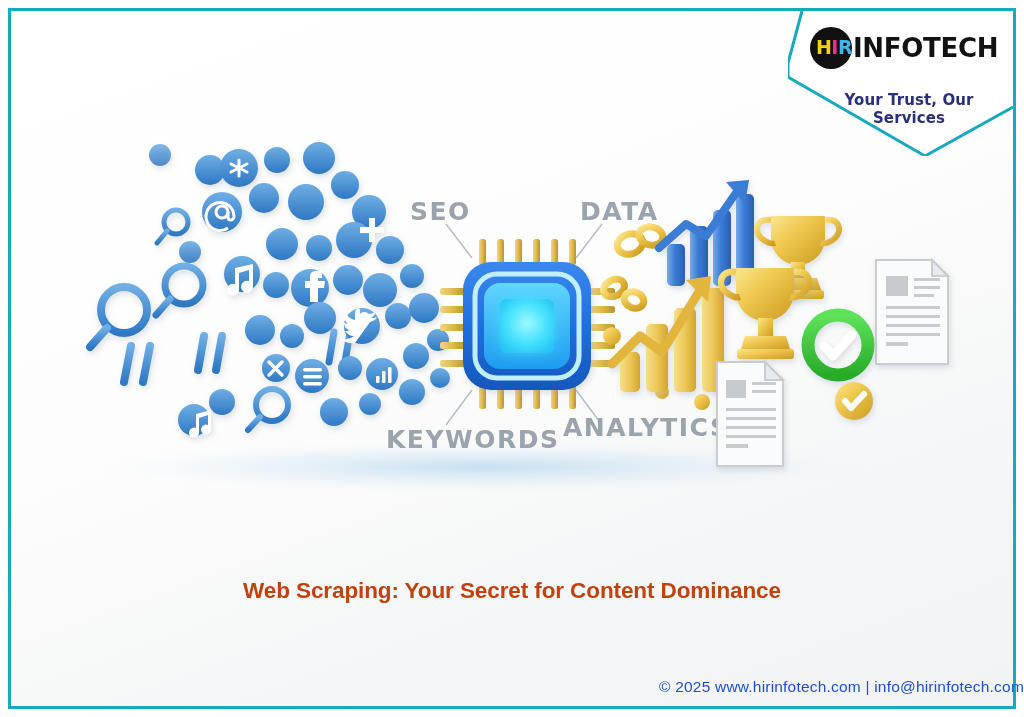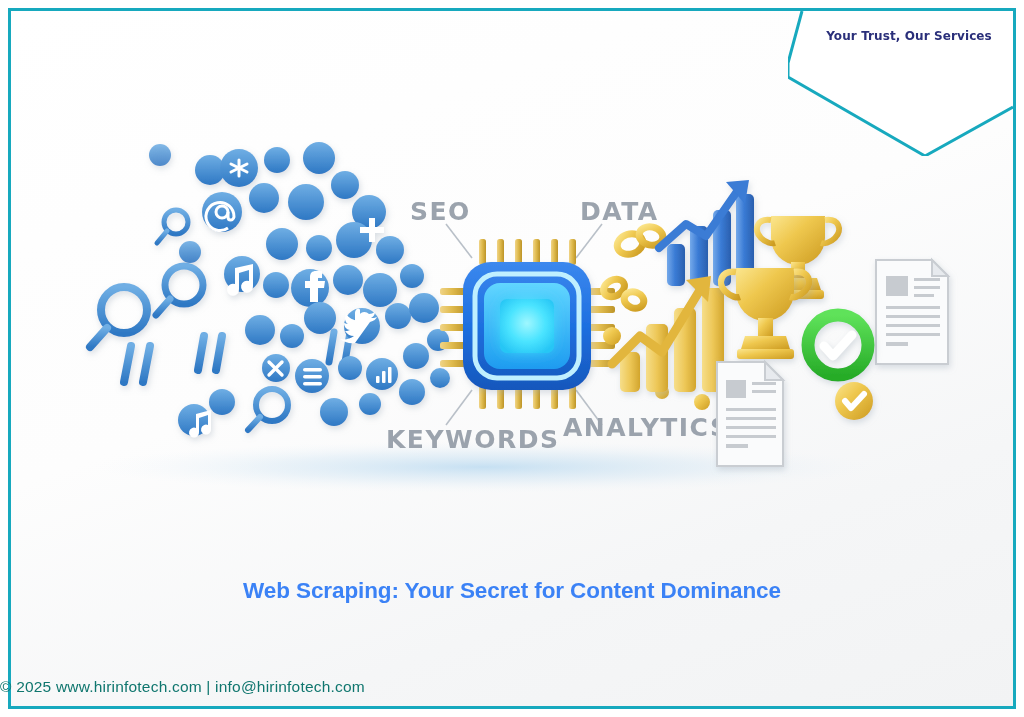--- a/index.html
+++ b/index.html
@@ -85,23 +85,23 @@
     font-size: 26px;
     font-weight: 800;
     color: #121212;
     letter-spacing: -0.3px;
     line-height: 44px;
     font-family: "DejaVu Sans", sans-serif;
     margin-left: -3px;
   }
 
   #logo-tagline {
-    margin-top: 3px;
+    margin-top: 21px;
     margin-left: 8px;
-    font-size: 12px;
+    font-size: 15px;
     font-weight: 700;
     color: #2A2F7A;
     letter-spacing: 0.1px;
     font-family: "DejaVu Sans", sans-serif;
   }
 
   
   #hero {
     position: absolute;
     left: 14px;
@@ -112,52 +112,61 @@
   #hero svg { display:block; width:100%; height:100%; }
 
   
   #headline {
     position: absolute;
     left: 0; right: 0;
     top: 578px;
     text-align: center;
     font-size: 22.5px;
     font-weight: 700;
-    color: #3b82f6;
+    color: #c2410c;
     letter-spacing: -0.1px;
     font-family: "Liberation Sans", sans-serif;
   }
 
   #footer-line {
     position: absolute;
     left: 0; right: 0;
     top: 678px;
-    text-align: left;
+    text-align: right;
     font-size: 15.5px;
     font-weight: 400;
-    color: #0f766e;
+    color: #1d4ed8;
     letter-spacing: 0.2px;
     font-family: "Liberation Sans", sans-serif;
   }
 </style>
 </head>
 <body>
 
 <div id="poster">
 
   <div id="frame-border"></div>
 
   <div id="logo-banner">
     <svg viewBox="0 0 225 145" preserveAspectRatio="none" aria-hidden="true">
       <path d="M 14 0 L 225 0 L 225 96 L 137 145 L 0 66 L 0 52 Z" fill="#ffffff" stroke="none"></path>
       <path d="M 14 0 L 0 52 L 0 66 L 137 145 L 225 96" fill="none" stroke="#17A9BE" stroke-width="3" stroke-linejoin="miter" stroke-linecap="butt"></path>
     </svg>
   </div>
 
   <div id="logo-content">
+    <div class="logo-row">
+      <div id="logo-mark">
+        <div class="disc"></div>
+        <div class="hir">
+          <span>H</span><span>I</span><span>R</span>
+        </div>
+      </div>
+      <div id="logo-word">INFOTECH</div>
+    </div>
     <div id="logo-tagline">Your Trust, Our Services</div>
   </div>
 
   <div id="hero">
     <svg viewBox="0 0 996 400" preserveAspectRatio="xMidYMid meet" aria-hidden="true">
       <defs>
         <radialGradient id="gChipCore" cx="50%" cy="45%" r="62%">
           <stop offset="0%" stop-color="#9FF7FF"></stop>
           <stop offset="55%" stop-color="#4BE4FF"></stop>
           <stop offset="100%" stop-color="#27C6F5"></stop>

